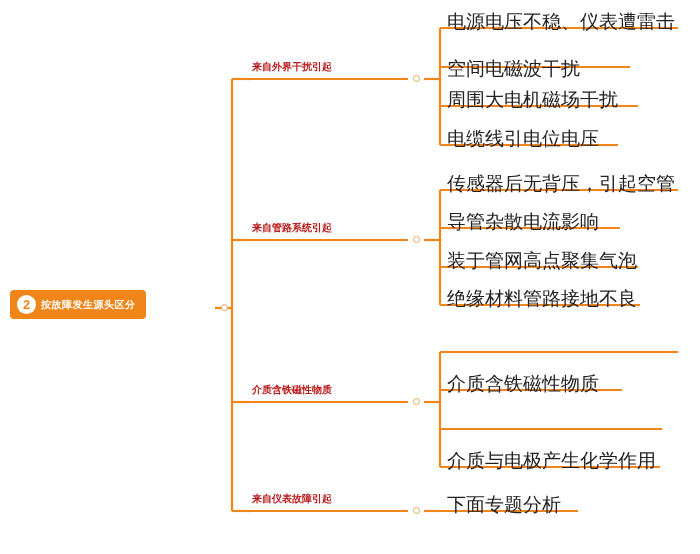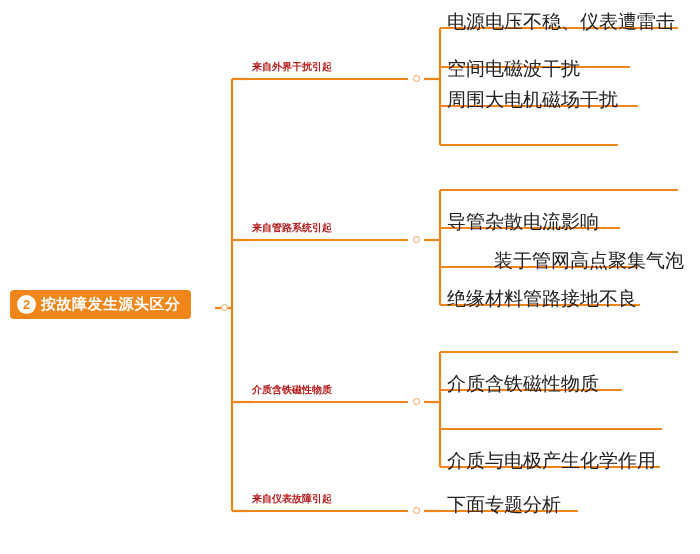--- a/index.html
+++ b/index.html
@@ -46,21 +46,21 @@
     font-size: 13px;
     font-weight: bold;
     display: flex;
     align-items: center;
     justify-content: center;
     margin-right: 5px;
     flex: 0 0 auto;
   }
   .root-label {
     color: #ffffff;
-    font-size: 15px;
+    font-size: 10px;
     font-weight: bold;
     letter-spacing: 0.5px;
   }
 
   
   .branch-node {
     position: absolute;
     white-space: nowrap;
     color: #b91c1c;
     font-size: 10px;
@@ -137,25 +137,27 @@
     <span class="root-badge">2</span>
     <span class="root-label">按故障发生源头区分</span>
   </div>
   <div class="collapse-dot" style="left:221px; top:304px;"></div>
 
   <div class="branch-node" style="left:252px; top:60px;">来自外界干扰引起</div>
   <div class="collapse-dot" style="left:413px; top:75px;"></div>
   <div class="leaf-node" style="left:447px; top:9px;">电源电压不稳、仪表遭雷击</div>
   <div class="leaf-node" style="left:447px; top:48px;margin-top:8px;">空间电磁波干扰</div>
   <div class="leaf-node" style="left:447px; top:87px;">周围大电机磁场干扰</div>
+  <div class="leaf-node" style="left:447px; top:126px;">电缆线引电位电压</div>
 
   <div class="branch-node" style="left:252px; top:221px;">来自管路系统引起</div>
   <div class="collapse-dot" style="left:413px; top:236px;"></div>
+  <div class="leaf-node" style="left:447px; top:171px;">传感器后无背压，引起空管</div>
   <div class="leaf-node" style="left:447px; top:209px;">导管杂散电流影响</div>
-  <div class="leaf-node" style="left:447px; top:248px;margin-left:47px;">装于管网高点聚集气泡</div>
+  <div class="leaf-node" style="left:447px; top:248px;">装于管网高点聚集气泡</div>
   <div class="leaf-node" style="left:447px; top:286px;">绝缘材料管路接地不良</div>
 
   <div class="branch-node" style="left:252px; top:383px;">介质含铁磁性物质</div>
   <div class="collapse-dot" style="left:413px; top:398px;"></div>
   <div class="leaf-node" style="left:447px; top:371px;text-align:right;">介质含铁磁性物质</div>
   <div class="leaf-node" style="left:447px; top:448px;">介质与电极产生化学作用</div>
 
   <div class="branch-node" style="left:252px; top:492px;text-align:right;">来自仪表故障引起</div>
   <div class="collapse-dot" style="left:413px; top:507px;"></div>
   <div class="leaf-node" style="left:447px; top:492px;">下面专题分析</div>

